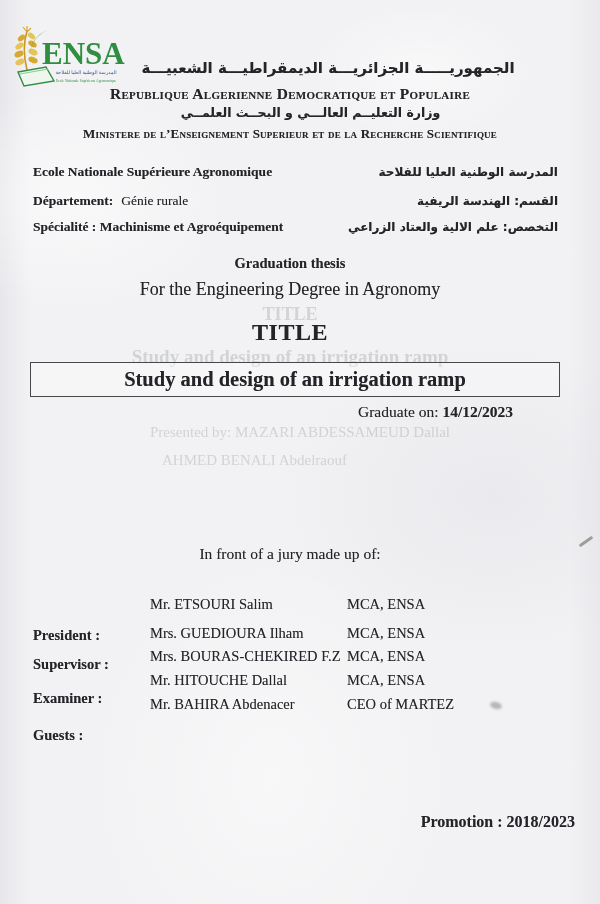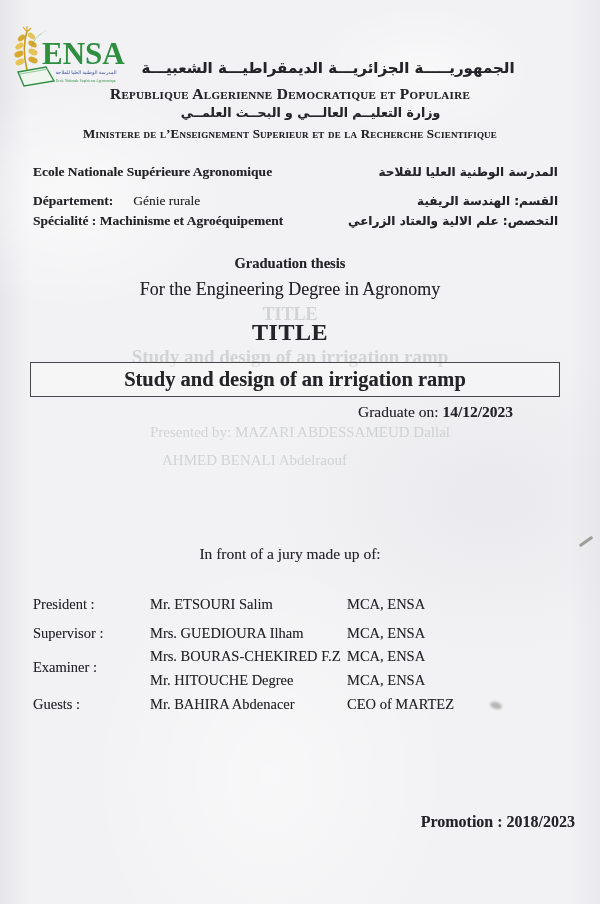--- a/index.html
+++ b/index.html
@@ -24,21 +24,21 @@
   .sc{font-variant:small-caps;font-weight:bold;}
   .ar{font-family:"DejaVu Sans", sans-serif;font-weight:bold;direction:rtl;}
 
   .ar1{top:59px;left:100px;right:44px;text-align:center;font-size:15px;}
   .fr1{top:85px;font-size:15.5px;letter-spacing:.3px;}
   .ar2{top:105px;left:121px;right:100px;text-align:center;font-size:12.5px;}
   .fr2{top:126px;font-size:13px;letter-spacing:.2px;}
 
   .inforow{left:33px;right:42px;display:flex;justify-content:space-between;align-items:baseline;font-size:13.5px;}
   .inforow .fr-part{font-weight:bold;}
-  .inforow .fr-val{font-weight:normal;margin-left:20px;}
+  .inforow .fr-val{font-weight:normal;margin-left:8px;}
   .inforow .ar{font-size:12px;}
 
   .gthesis{top:255px;font-size:14.5px;font-weight:bold;}
   .degree{top:279px;font-size:18px;}
 
   .ghost{color:rgba(104,115,106,.24);filter:blur(.4px);}
   .ghost-title-head{top:304px;font-size:18px;font-weight:bold;}
   .ghost-title-line{top:346px;font-size:19px;font-weight:bold;}
   .ghost-p1{top:424px;left:118px;font-size:15px;margin-left:32px;}
   .ghost-p2{top:452px;left:162px;font-size:15px;}
@@ -55,21 +55,21 @@
   .graduate .date{font-weight:bold;}
 
   .presented{top:459px;left:63px;font-size:15px;line-height:23px;}
   .presented .lbl{font-weight:bold;}
   .presented .line2{padding-left:84px;}
 
   .jury-intro{top:545px;font-size:15.5px;}
 
   .jury{top:596px;left:33px;width:525px;height:135px;font-size:14.5px;}
   .jury .cell{position:absolute;white-space:nowrap;}
-  .jury .role{left:0;font-weight:normal;}
+  .jury .role{left:0;font-weight:bold;margin-top:31px;}
   .jury .name{left:117px;}
   .jury .aff{left:314px;}
   .r0{top:0;} .r1{top:29px;} .r2{top:52px;} .rx{top:63px;} .r3{top:76px;} .r4{top:100px;}
 
   .promotion{top:813px;left:0;right:25px;text-align:right;font-size:16px;font-weight:bold;}
 
   .artifact-dash{top:540px;left:578px;width:16px;height:3px;background:#8f9088;border-radius:2px;transform:rotate(-35deg);opacity:.85;}
   .artifact-smudge{top:702px;left:490px;width:12px;height:7px;background:rgba(110,112,100,.45);filter:blur(1px);transform:rotate(15deg);border-radius:50%;}
 
   .logo{top:26px;left:6px;width:122px;height:68px;}
@@ -113,21 +113,21 @@
   <div class="abs t sc ctr fr2">Ministere de l’Enseignement Superieur et de la Recherche Scientifique</div>
 
   <div class="abs t inforow" style="top:164px;">
     <span><span class="fr-part">Ecole Nationale Supérieure Agronomique</span><span class="fr-val"></span></span>
     <span class="ar">المدرسة الوطنية العليا للفلاحة</span>
   </div>
   <div class="abs t inforow" style="top:193px;">
     <span><span class="fr-part">Département:</span><span class="fr-val">Génie rurale</span></span>
     <span class="ar">القسم: الهندسة الريفية</span>
   </div>
-  <div class="abs t inforow" style="top:213px;align-items:center;">
+  <div class="abs t inforow" style="top:219px;align-items:center;">
     <span><span class="fr-part">Spécialité : Machinisme et Agroéquipement</span><span class="fr-val"></span></span>
     <span class="ar">التخصص: علم الالية والعتاد الزراعي</span>
   </div>
 
   <div class="abs t ctr gthesis">Graduation thesis</div>
   <div class="abs t ctr degree">For the Engineering Degree in Agronomy</div>
 
   <div class="abs ctr ghost ghost-title-head">TITLE</div>
   <div class="abs ctr ghost ghost-title-line">Study and design of an irrigation ramp</div>
   <div class="abs ghost ghost-p1">Presented by: MAZARI ABDESSAMEUD Dallal</div>
@@ -153,21 +153,21 @@
     <span class="cell aff  r0">MCA, ENSA</span>
 
     <span class="cell role r1">Supervisor :</span>
     <span class="cell name r1">Mrs. GUEDIOURA Ilham</span>
     <span class="cell aff  r1">MCA, ENSA</span>
 
     <span class="cell role rx">Examiner :</span>
     <span class="cell name r2">Mrs. BOURAS-CHEKIRED F.Z</span>
     <span class="cell aff  r2">MCA, ENSA</span>
 
-    <span class="cell name r3">Mr. HITOUCHE Degree</span>
+    <span class="cell name r3">Mr. HITOUCHE Dallal</span>
     <span class="cell aff  r3">MCA, ENSA</span>
 
     <span class="cell role r4">Guests :</span>
     <span class="cell name r4">Mr. BAHIRA Abdenacer</span>
     <span class="cell aff  r4">CEO of MARTEZ</span>
   </div>
 
   <div class="abs t promotion">Promotion : 2018/2023</div>
 
   <div class="abs artifact-dash"></div>

